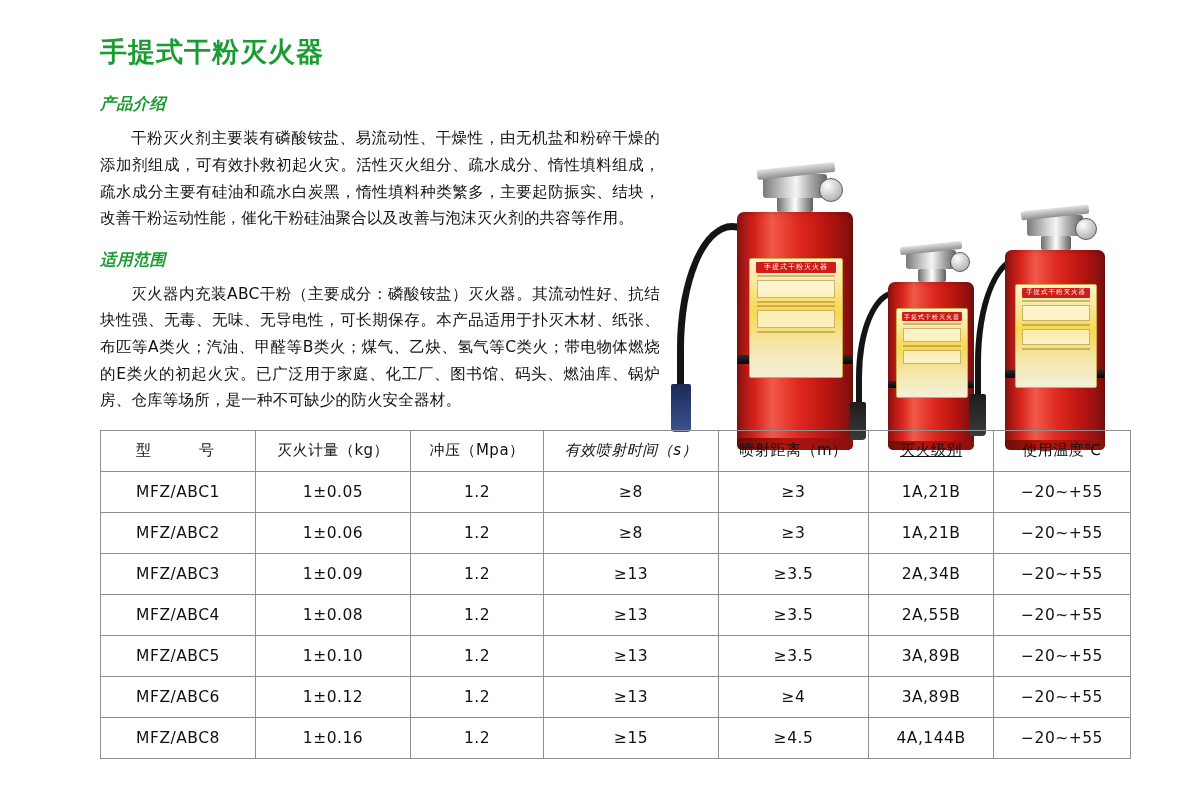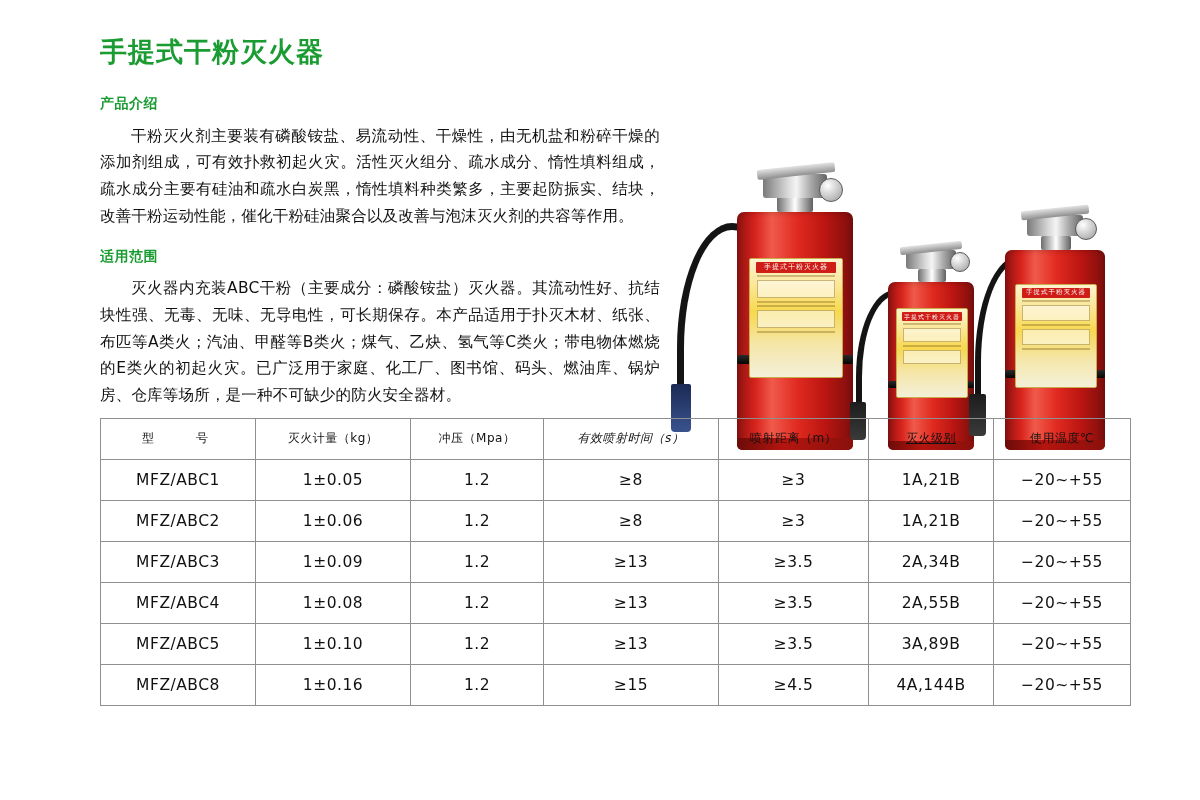--- a/index.html
+++ b/index.html
@@ -28,43 +28,44 @@
   }
   .main-title {
     font-size: 27px;
     font-weight: bold;
     color: #1a9c33;
     letter-spacing: 1px;
     margin: 0 0 26px 0;
     line-height: 1.2;
   }
   .section-title {
-    font-size: 14px;
+    font-size: 16px;
     font-weight: bold;
     color: #1a9c33;
     letter-spacing: 0.5px;
     margin: 0 0 10px 0;
     line-height: 1.3;
+    font-style: italic;
   }
   .section-title.params {
     margin-top: 22px;
     margin-bottom: 14px;
   }
   .body-text {
     width: 560px;
     font-size: 15.5px;
     line-height: 1.72;
     color: #111111;
     text-align: justify;
     text-indent: 2em;
     margin: 0 0 18px 0;
     letter-spacing: 0.2px;
   }
   .body-text.scope {
-    margin-bottom: 9px;
+    margin-bottom: 16px;
   }
   
   .product-photo {
     position: absolute;
     left: 660px;
     top: 80px;
     width: 520px;
     height: 370px;
   }
   .ext {
@@ -167,21 +168,21 @@
     height: 40px;
     text-align: center;
     vertical-align: middle;
     font-size: 15.5px;
     color: #111111;
     font-weight: normal;
     letter-spacing: 0.5px;
     padding: 0 2px;
   }
   th {
-    font-size: 12px;
+    font-size: 15px;
     text-align: center;
   }
   th.model { letter-spacing: 6px; }
 </style>
 </head>
 <body>
 
 <div class="page">
 
   <div class="product-photo">
@@ -311,20 +312,29 @@
         <tr>
           <td>MFZ/ABC5</td>
           <td>1±0.10</td>
           <td>1.2</td>
           <td>≥13</td>
           <td>≥3.5</td>
           <td>3A,89B</td>
           <td>−20~+55</td>
         </tr>
         <tr>
+          <td>MFZ/ABC6</td>
+          <td>1±0.12</td>
+          <td>1.2</td>
+          <td>≥13</td>
+          <td>≥4</td>
+          <td>3A,89B</td>
+          <td>−20~+55</td>
+        </tr>
+        <tr>
           <td>MFZ/ABC8</td>
           <td>1±0.16</td>
           <td>1.2</td>
           <td>≥15</td>
           <td>≥4.5</td>
           <td>4A,144B</td>
           <td>−20~+55</td>
         </tr>
       </tbody>
     </table>

